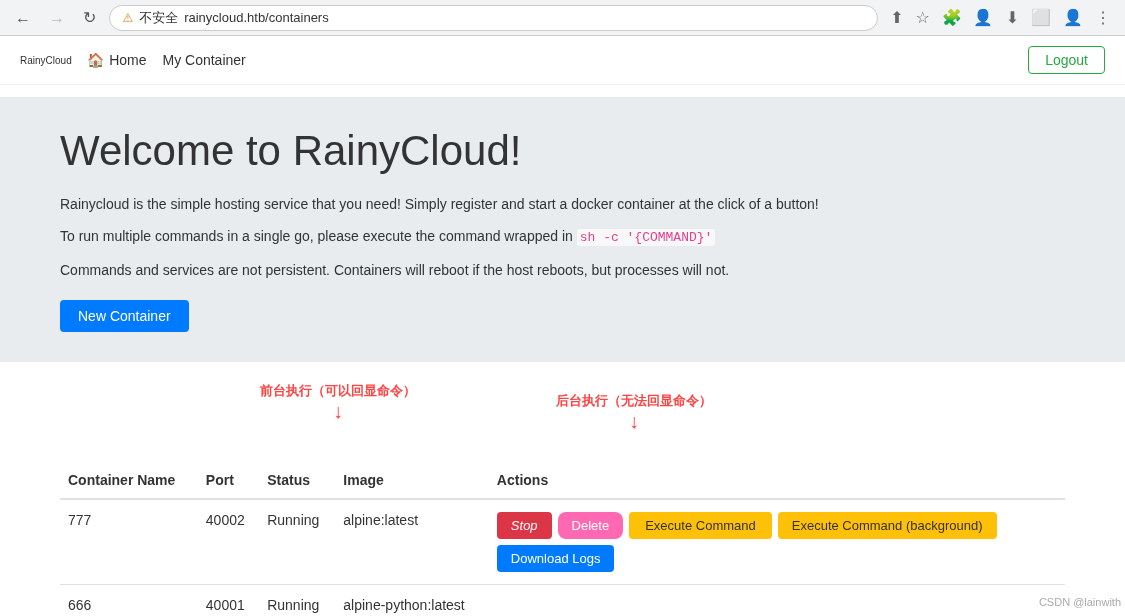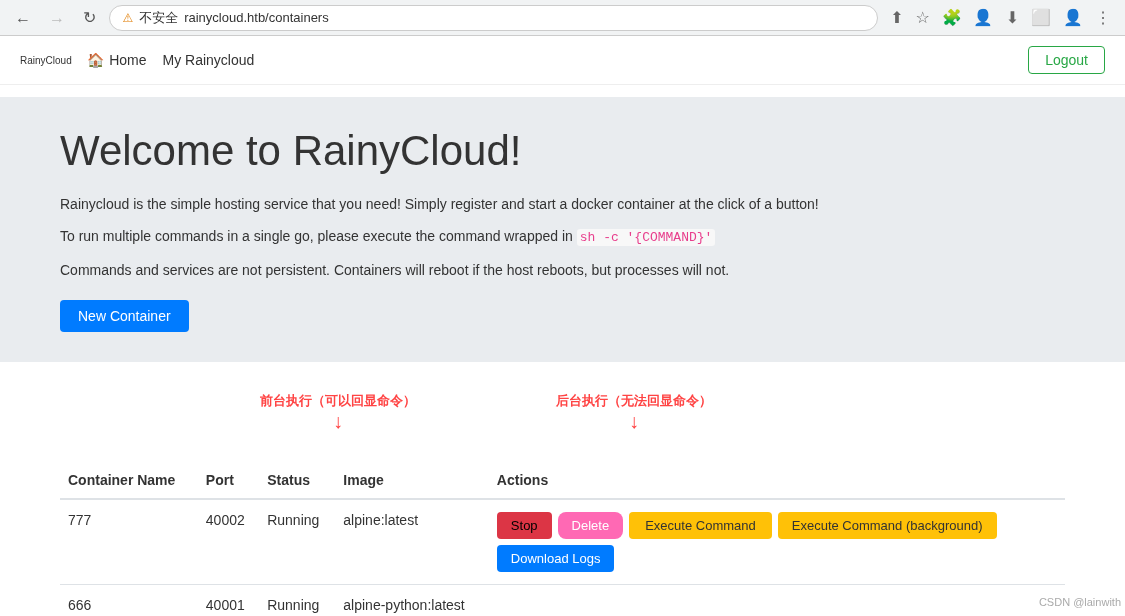--- a/index.html
+++ b/index.html
@@ -136,21 +136,21 @@
       margin-bottom: -10px;
     }
     .annotation {
       position: absolute;
       color: #ff4444;
       font-size: 13px;
       font-weight: bold;
     }
     .annotation-left {
       left: 200px;
-      top: 10px;
+      top: 0;
       text-align: center;
     }
     .annotation-right {
       left: 496px;
       top: 10px;
       text-align: center;
     }
     .arrow {
       color: #ff4444;
       font-size: 20px;
@@ -176,26 +176,27 @@
       padding: 12px 8px;
       font-size: 14px;
       border-bottom: 1px solid #dee2e6;
       vertical-align: top;
     }
     .container-table tr:last-child td { border-bottom: none; }
 
     
     .btn-stop {
       background: #dc3545;
-      color: #000000;
+      color: #ffffff;
       border: none;
       padding: 6px 14px;
       border-radius: 4px;
       cursor: pointer;
       font-size: 13px;
+      font-style: italic;
     }
     .btn-delete {
       background: #ff69b4;
       color: #fff;
       border: none;
       padding: 6px 14px;
       border-radius: 8px;
       cursor: pointer;
       font-size: 13px;
     }
@@ -264,21 +265,21 @@
 <div class="page-wrapper">
 
   <nav class="navbar">
     <span class="brand">RainyCloud</span>
     <div class="nav-links">
       <a class="nav-link" href="#">
         <span>🏠</span>
         <span>Home</span>
       </a>
       <a class="nav-link" href="#">
-        <span>My Rainycloud</span>
+        <span>My Container</span>
       </a>
     </div>
     <button class="logout-btn">Logout</button>
   </nav>
 
   <div class="hero">
     <h1>Welcome to RainyCloud!</h1>
     <p>Rainycloud is the simple hosting service that you need! Simply register and start a docker container at the click of a button!</p>
     <p>
       <span>To run multiple commands in a single go, please execute the command wrapped in </span><span class="code-inline">sh -c '{COMMAND}'</span>

